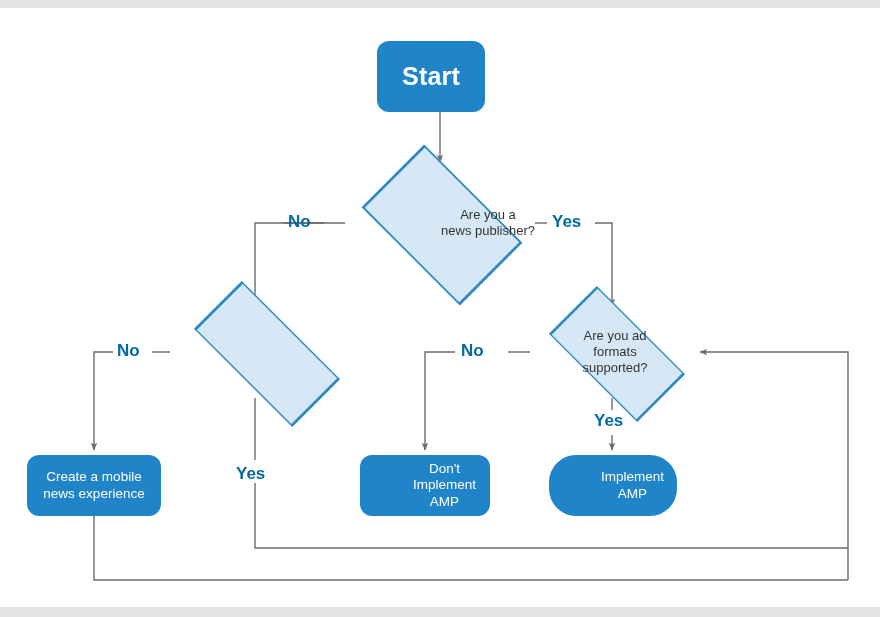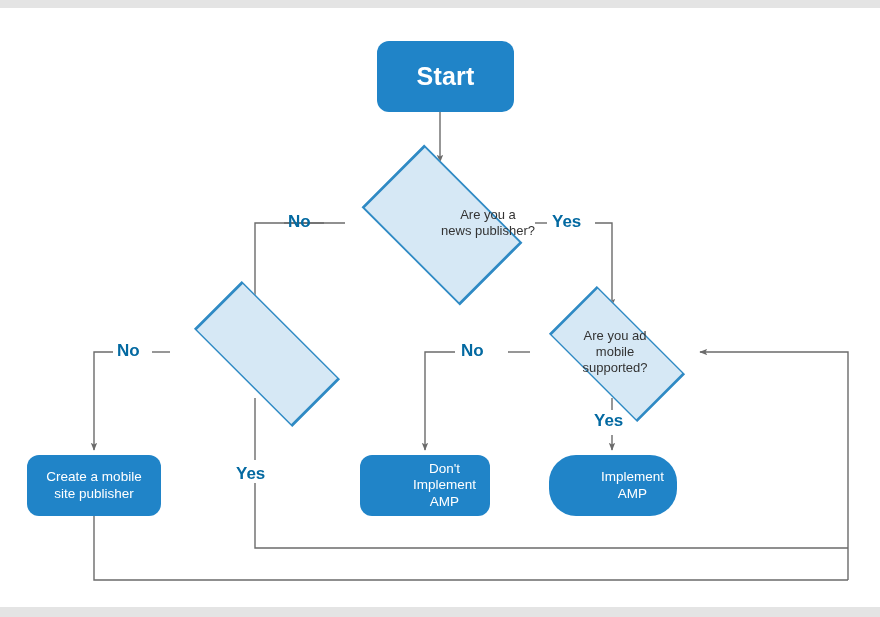--- a/index.html
+++ b/index.html
@@ -134,44 +134,44 @@
 
       <path d="M612,398 L612,410"></path>
       <path d="M612,435 L612,450" marker-end="url(#arrow)"></path>
 
       <path d="M94,516 L94,580 L848,580"></path>
 
       <path d="M848,580 L848,352 L700,352" marker-end="url(#arrow)"></path>
     </g>
   </svg>
 
-  <div class="node box box-start" style="left:377px; top:41px; width:137px; height:71px;">
+  <div class="node box box-start" style="left:377px; top:41px; width:108px; height:71px;">
     <span class="label">Start</span>
   </div>
 
   <div class="node diamond" style="left:345px; top:162px; width:190px; height:122px;justify-content:flex-end;">
     <span class="shape" style="width:96px; height:96px; margin-left:-48px; margin-top:-48px; transform:rotate(45deg) scale(1.39,0.885);"></span>
     <span class="label">Are you a
 news publisher?</span>
   </div>
 
   <div class="node diamond" style="left:170px; top:306px; width:190px; height:92px;">
     <span class="shape" style="width:96px; height:96px; margin-left:-48px; margin-top:-48px; transform:rotate(45deg) scale(1.39,0.675);"></span>
   </div>
 
   <div class="node diamond" style="left:530px; top:306px; width:170px; height:92px;">
     <span class="shape" style="width:92px; height:92px; margin-left:-46px; margin-top:-46px; transform:rotate(45deg) scale(1.30,0.705);"></span>
     <span class="label">Are you ad
-mobile
+formats
 supported?</span>
   </div>
 
   <div class="node box box-plain" style="left:27px; top:455px; width:134px; height:61px;">
     <span class="label">Create a mobile
-site publisher</span>
+news experience</span>
   </div>
 
   <div class="node box box-action" style="left:360px; top:455px; width:130px; height:61px;">
     <span class="label">Don't Implement
 AMP</span>
   </div>
 
   <div class="node box box-action" style="left:549px; top:455px; width:128px; height:61px;border-radius:27px;">
     <span class="label">Implement
 AMP</span>

